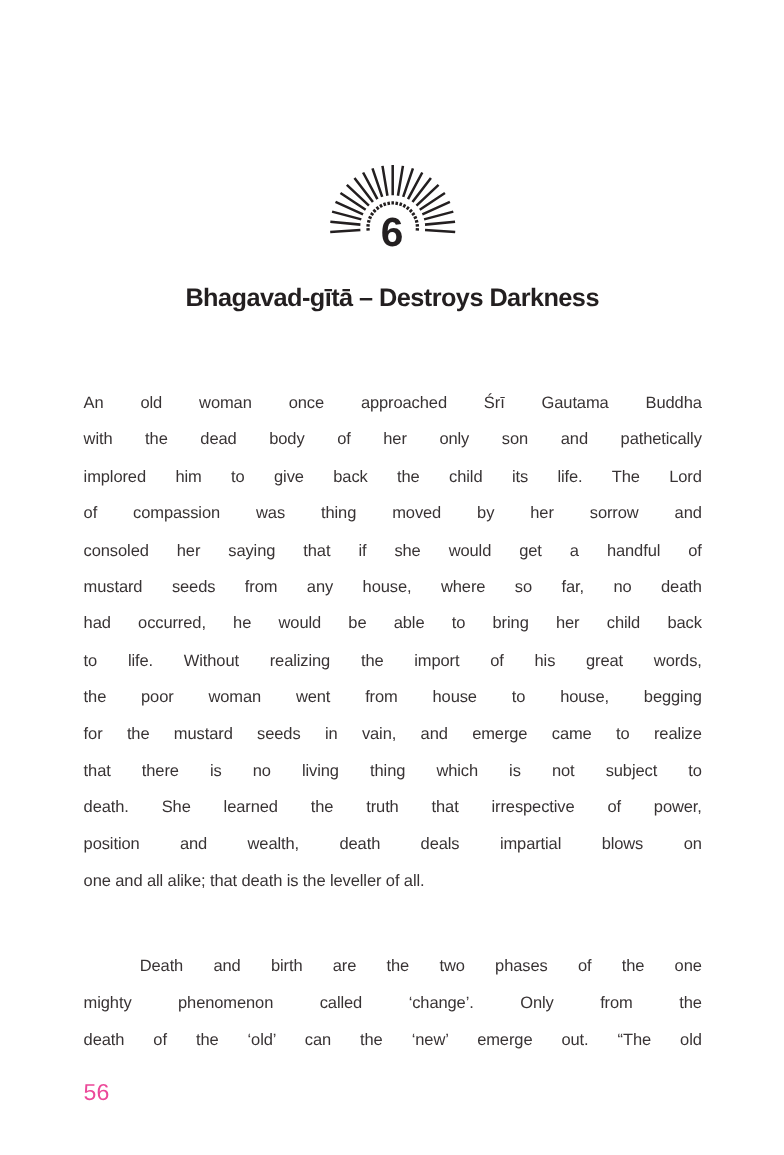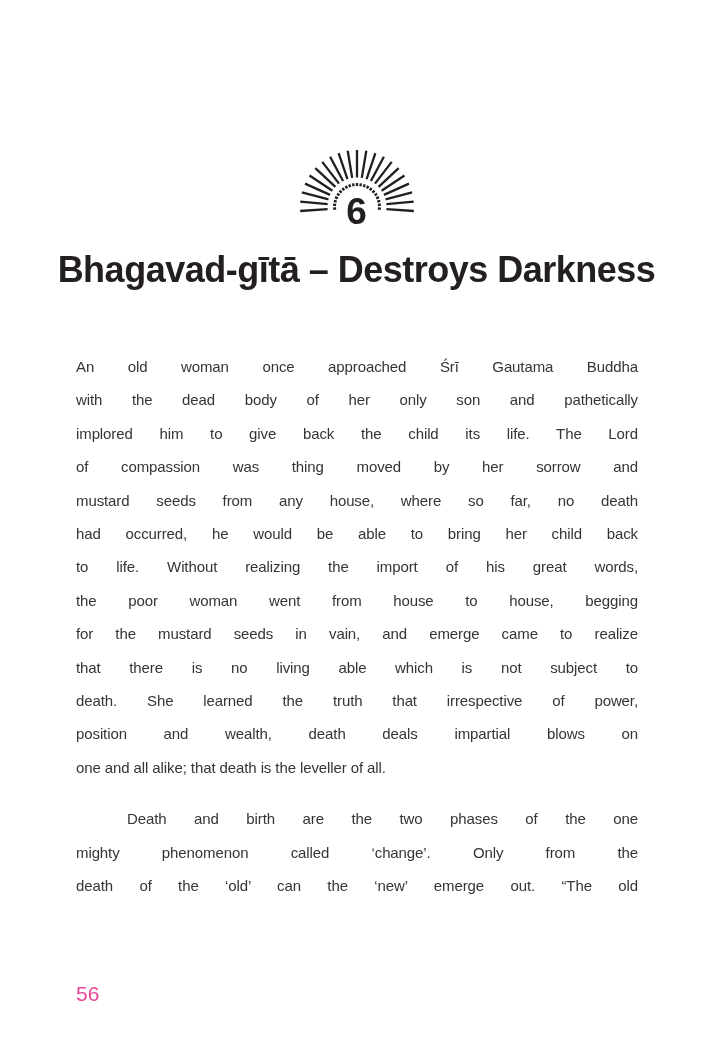--- a/index.html
+++ b/index.html
@@ -53,40 +53,40 @@
   }
 
   
   .chapter-title {
     position: absolute;
     top: 248px;
     left: 0;
     width: 100%;
     margin: 0;
     text-align: center;
-    font-size: 36px;
+    font-size: 23px;
     line-height: 44px;
     font-weight: bold;
     letter-spacing: -0.5px;
     color: #231f20;
   }
 
   
   .body-text {
     position: absolute;
     top: 350px;
     left: 76px;
     width: 562px;
     font-size: 15px;
     line-height: 33.4px;
     letter-spacing: -0.1px;
     color: #383334;
   }
   .para + .para {
-    margin-top: 18px;
+    margin-top: 44px;
   }
   .bodyline {
     text-align: justify;
     text-align-last: justify;
     white-space: normal;
   }
   .bodyline.lastline {
     text-align-last: left;
   }
   .bodyline.firstindent {
@@ -138,26 +138,27 @@
   </div>
 
   <h1 class="chapter-title">Bhagavad-gītā – Destroys Darkness</h1>
 
   <div class="body-text">
       <div class="para">
         <div class="bodyline">An old woman once approached Śrī Gautama Buddha</div>
         <div class="bodyline">with the dead body of her only son and pathetically</div>
         <div class="bodyline">implored him to give back the child its life. The Lord</div>
         <div class="bodyline">of compassion was thing moved by her sorrow and</div>
+        <div class="bodyline">consoled her saying that if she would get a handful of</div>
         <div class="bodyline">mustard seeds from any house, where so far, no death</div>
         <div class="bodyline">had occurred, he would be able to bring her child back</div>
         <div class="bodyline">to life. Without realizing the import of his great words,</div>
         <div class="bodyline">the poor woman went from house to house, begging</div>
         <div class="bodyline">for the mustard seeds in vain, and emerge came to realize</div>
-        <div class="bodyline">that there is no living able which is not subject to</div>
+        <div class="bodyline">that there is no living thing which is not subject to</div>
         <div class="bodyline">death. She learned the truth that irrespective of power,</div>
         <div class="bodyline">position and wealth, death deals impartial blows on</div>
         <div class="bodyline lastline">one and all alike; that death is the leveller of all.</div>
       </div>
       <div class="para">
         <div class="bodyline firstindent">Death and birth are the two phases of the one</div>
         <div class="bodyline">mighty phenomenon called ‘change’. Only from the</div>
         <div class="bodyline">death of the ‘old’ can the ‘new’ emerge out. “The old</div>
       </div>
     </div>

